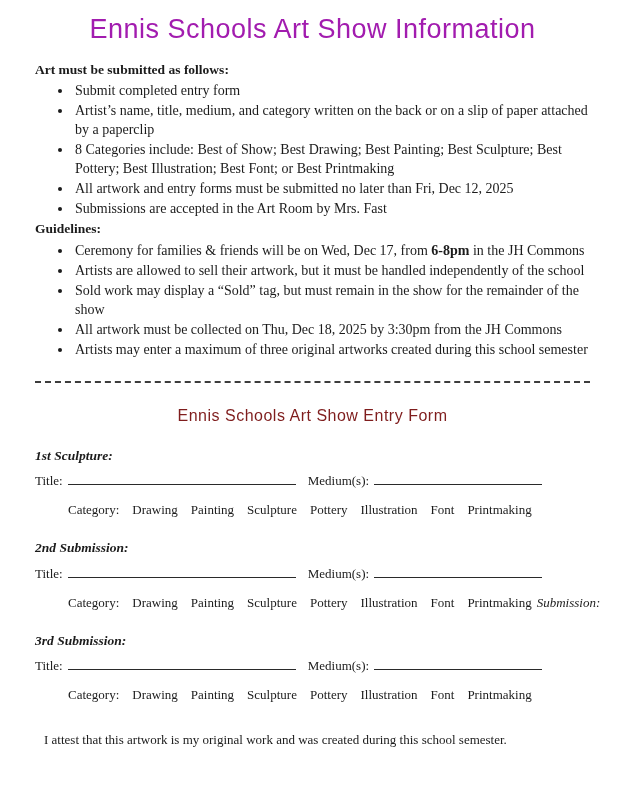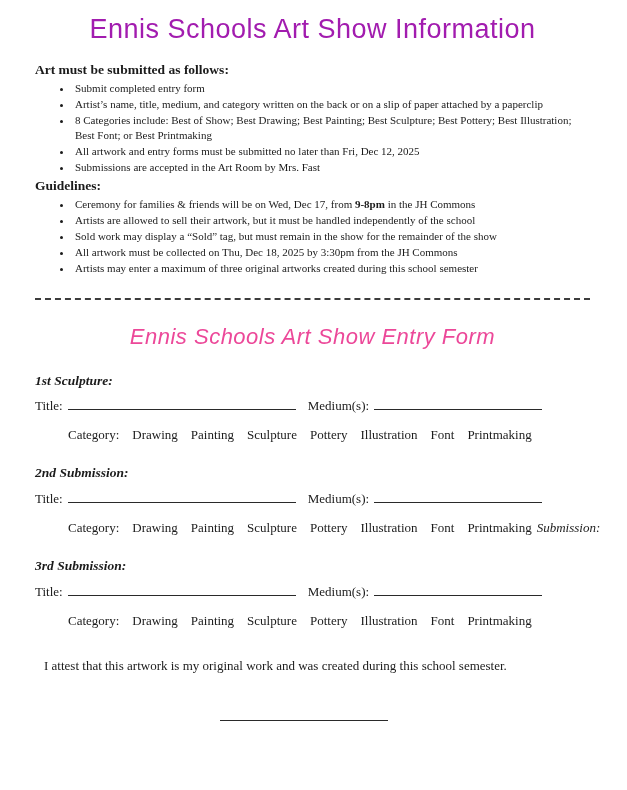--- a/index.html
+++ b/index.html
@@ -19,32 +19,32 @@
   }
   
   .doc-title {
     font-family: "Liberation Sans", "DejaVu Sans", sans-serif;
     font-weight: 400;
     color: #a21caf;
     text-align: center;
     letter-spacing: 0.5px;
   }
   .info-title { font-size: 27px; margin: 4px 0 16px 0; }
-  .form-title { font-size: 22px; color: #ec4899; margin: 24px 0 22px 0; font-style: italic; }
+  .form-title { font-size: 16px; color: #7f1d1d; margin: 24px 0 22px 0; }
 
   .section-heading {
     font-size: 13.5px;
     font-weight: bold;
     line-height: 1.35;
   }
   ul.bullets {
     list-style: disc;
     margin: 2px 0 2px 0;
     padding-left: 38px;
-    font-size: 11px;
+    font-size: 14px;
     line-height: 1.36;
   }
   ul.bullets li { padding-left: 2px; margin: 1px 0; }
   ul.bullets .b { font-weight: bold; }
 
   .dashed-divider {
     border: none;
     border-top: 2px dashed #3d3d3d;
     margin: 22px 0 0 0;
     height: 0;
@@ -111,21 +111,21 @@
     <ul class="bullets">
         <li><span>Submit completed entry form</span></li>
         <li><span>Artist’s name, title, medium, and category written on the back or on a slip of paper attached by a paperclip</span></li>
         <li><span>8 Categories include: Best of Show; Best Drawing; Best Painting; Best Sculpture; Best Pottery; Best Illustration; Best Font; or Best Printmaking</span></li>
         <li><span>All artwork and entry forms must be submitted no later than Fri, Dec 12, 2025</span></li>
         <li><span>Submissions are accepted in the Art Room by Mrs. Fast</span></li>
       </ul>
 
     <div class="section-heading">Guidelines:</div>
     <ul class="bullets">
-        <li><span>Ceremony for families &amp; friends will be on Wed, Dec 17, from </span><span class="b">9-8pm</span><span> in the JH Commons</span></li>
+        <li><span>Ceremony for families &amp; friends will be on Wed, Dec 17, from </span><span class="b">6-8pm</span><span> in the JH Commons</span></li>
         <li><span>Artists are allowed to sell their artwork, but it must be handled independently of the school</span></li>
         <li><span>Sold work may display a “Sold” tag, but must remain in the show for the remainder of the show</span></li>
         <li><span>All artwork must be collected on Thu, Dec 18, 2025 by 3:30pm from the JH Commons</span></li>
         <li><span>Artists may enter a maximum of three original artworks created during this school semester</span></li>
       </ul>
   </div>
 
   <div class="dashed-divider"></div>
 
   <h2 class="doc-title form-title">Ennis Schools Art Show Entry Form</h2>

